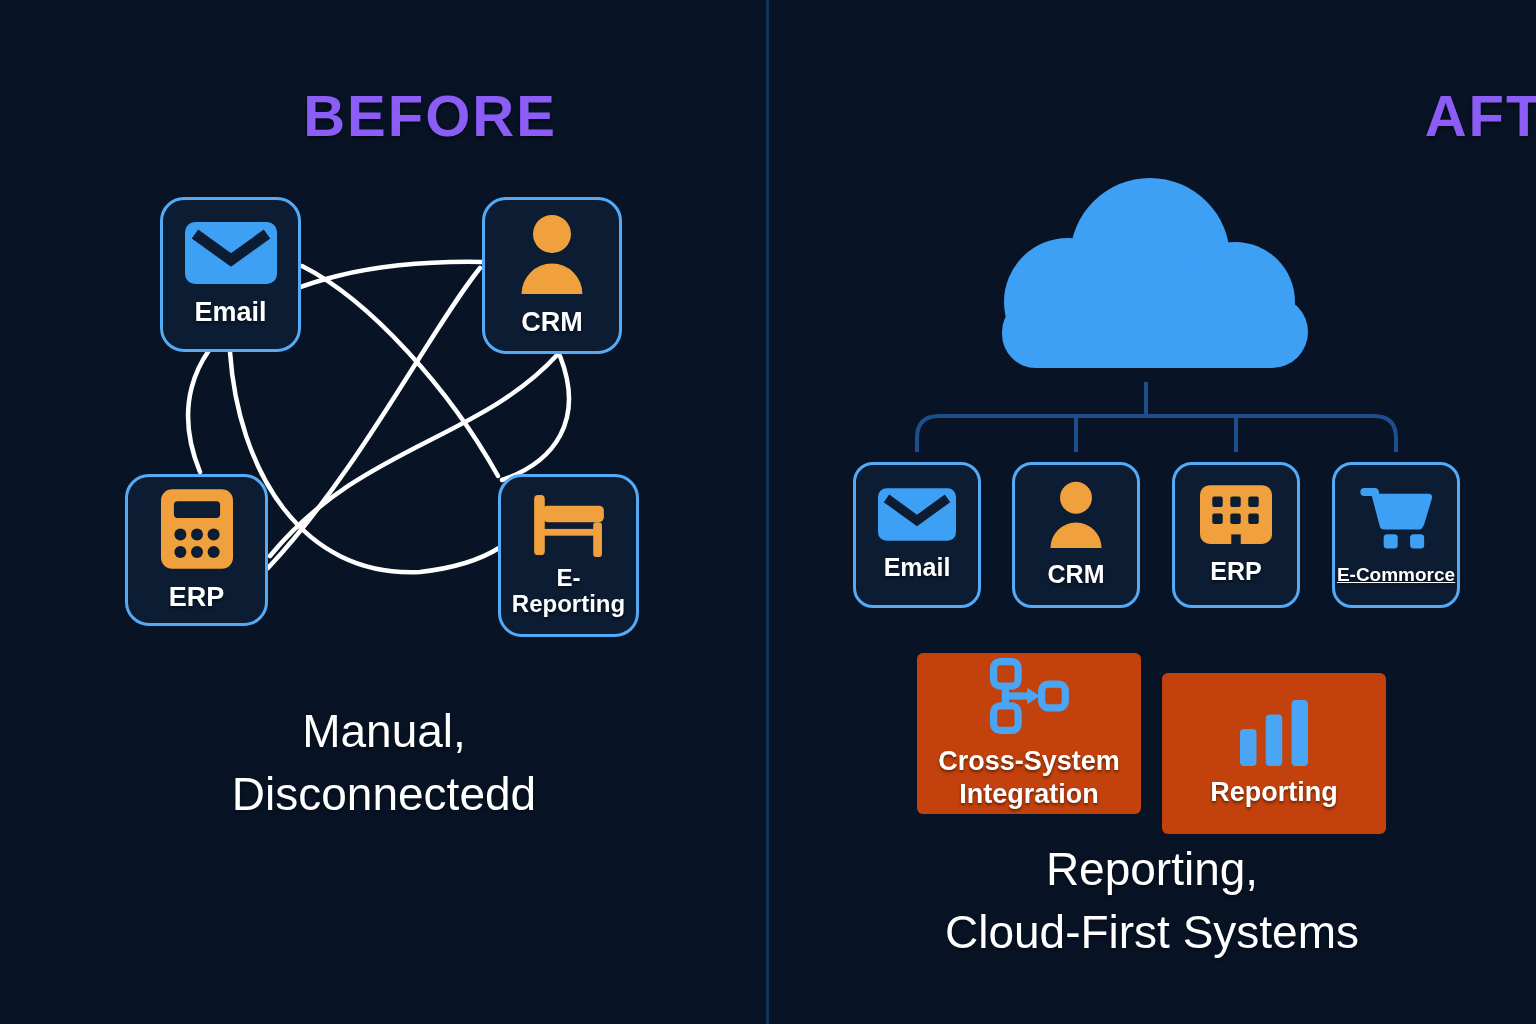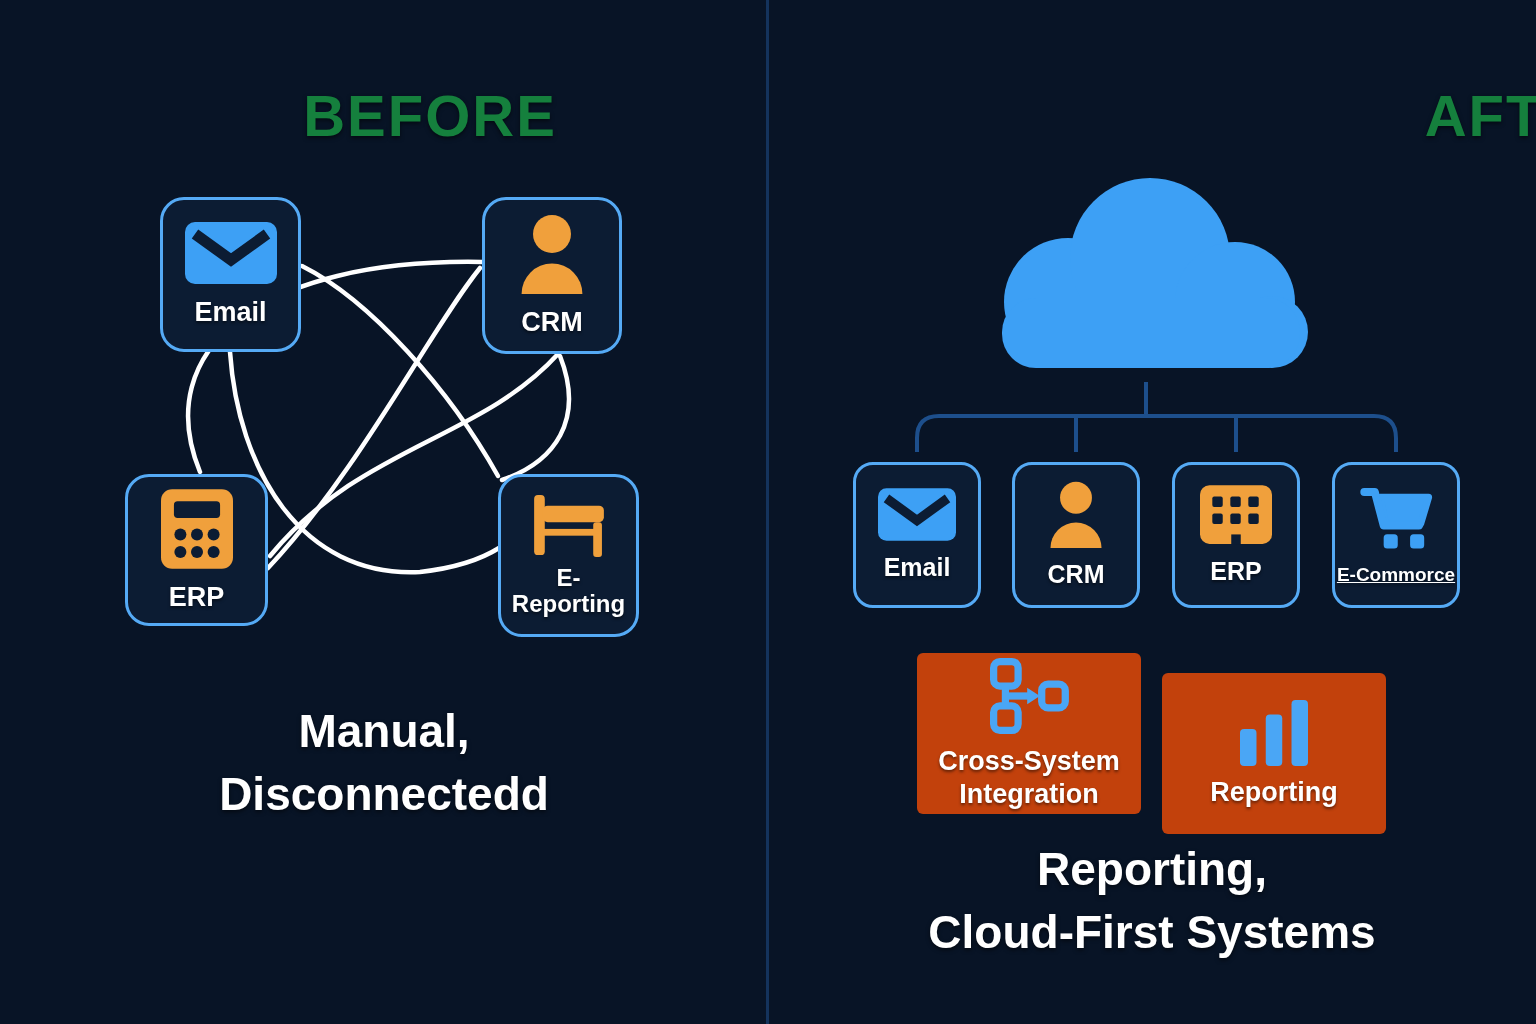--- a/index.html
+++ b/index.html
@@ -6,21 +6,21 @@
   .canvas{
     position:relative;width:1536px;height:1024px;overflow:hidden;
     background:#081426;
     font-family:"Liberation Sans", sans-serif;
     color:#ffffff;
   }
   .divider{position:absolute;left:766px;top:0;width:3px;height:1024px;background:#14335c;}
 
   .panel-title{
     position:absolute;top:82px;width:860px;text-align:center;
-    font-size:58px;font-weight:800;letter-spacing:2px;color:#15803d;
+    font-size:58px;font-weight:800;letter-spacing:2px;color:#8b5cf6;
     text-shadow:0 2px 4px rgba(0,0,0,.55);
   }
   .title-before{left:0;}
   .title-after{left:768px;text-align:right;}
 
   svg.overlay{position:absolute;left:0;top:0;z-index:1;}
 
   
   .sysbox{
     position:absolute;z-index:2;box-sizing:border-box;
@@ -60,21 +60,21 @@
   .f-integration{left:917px;}
   .f-reporting{left:1162px;margin-top:20px;}
   .f-label{
     font-size:27px;font-weight:700;line-height:1.2;text-align:center;
     text-shadow:0 2px 3px rgba(0,0,0,.5);
   }
 
   
   .caption{
     position:absolute;z-index:2;width:768px;text-align:center;
-    font-size:46px;font-weight:700;line-height:63px;
+    font-size:46px;font-weight:400;line-height:63px;
     text-shadow:0 2px 4px rgba(0,0,0,.55);
   }
   .caption-before{left:0;top:700px;}
   .caption-after{left:768px;top:838px;}
   .caption div{white-space:nowrap;}
 </style>
 </head>
 <body>
 
 <div class="canvas">

